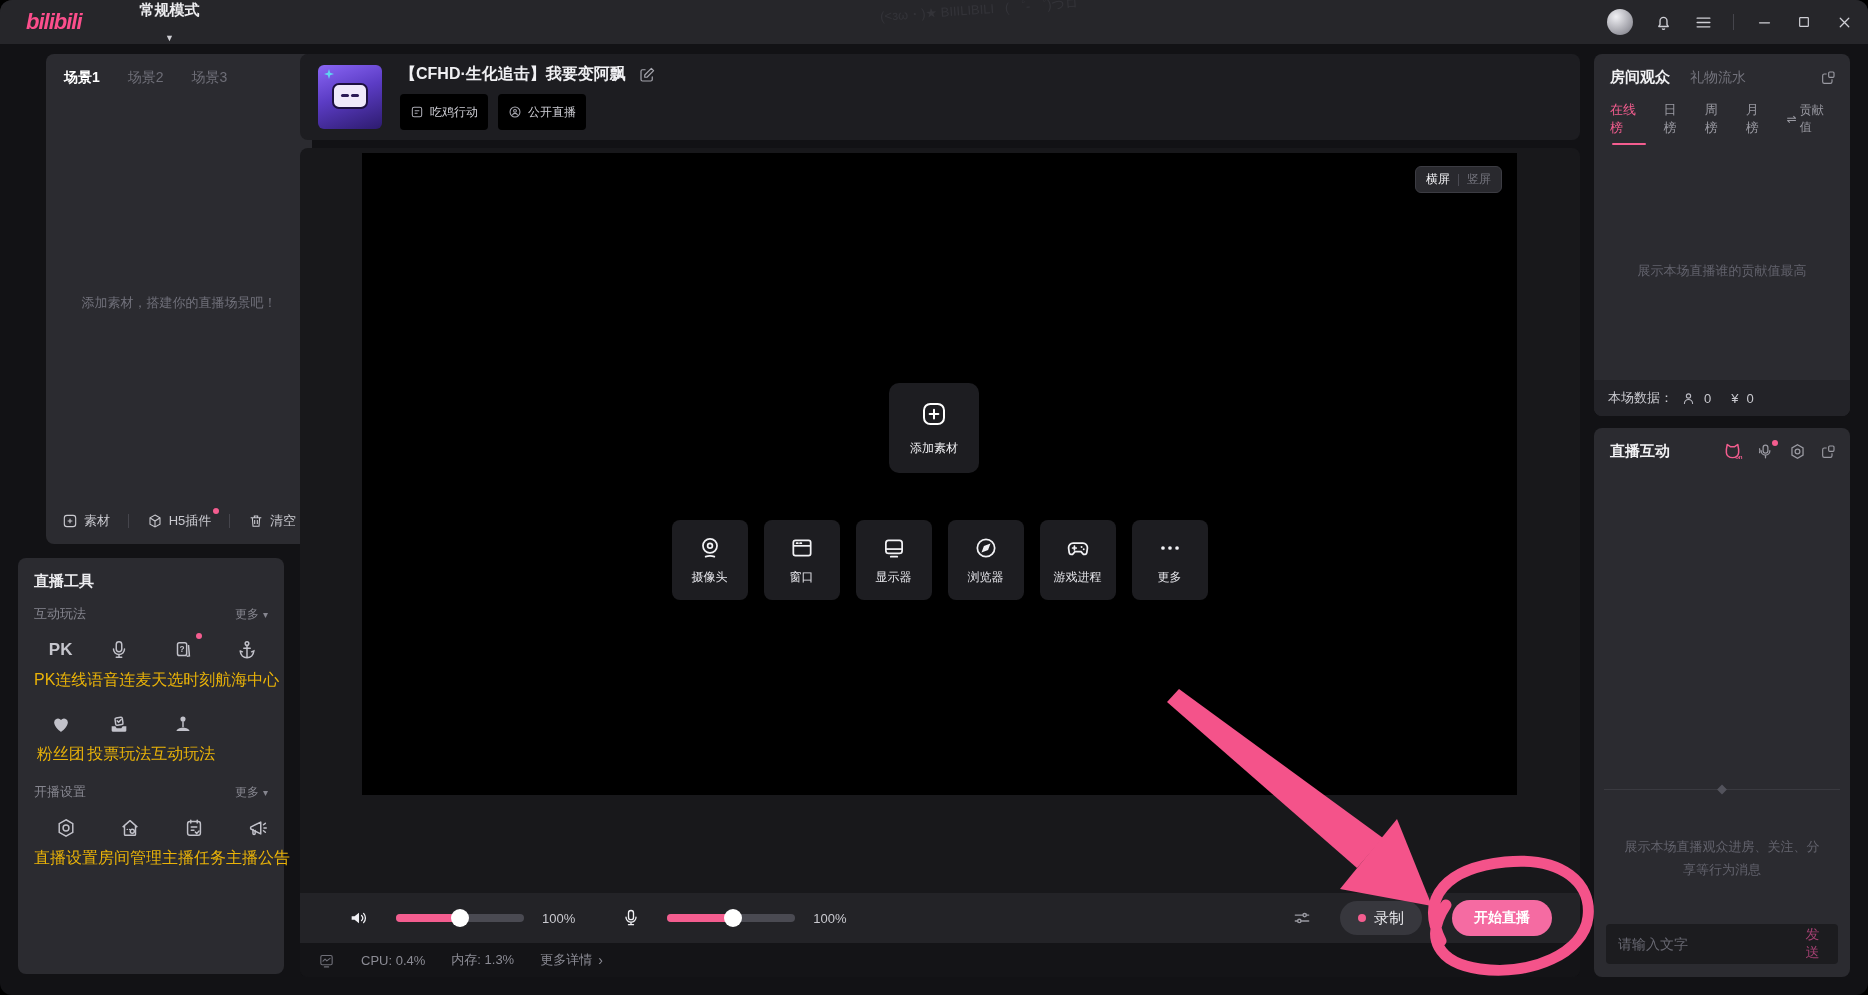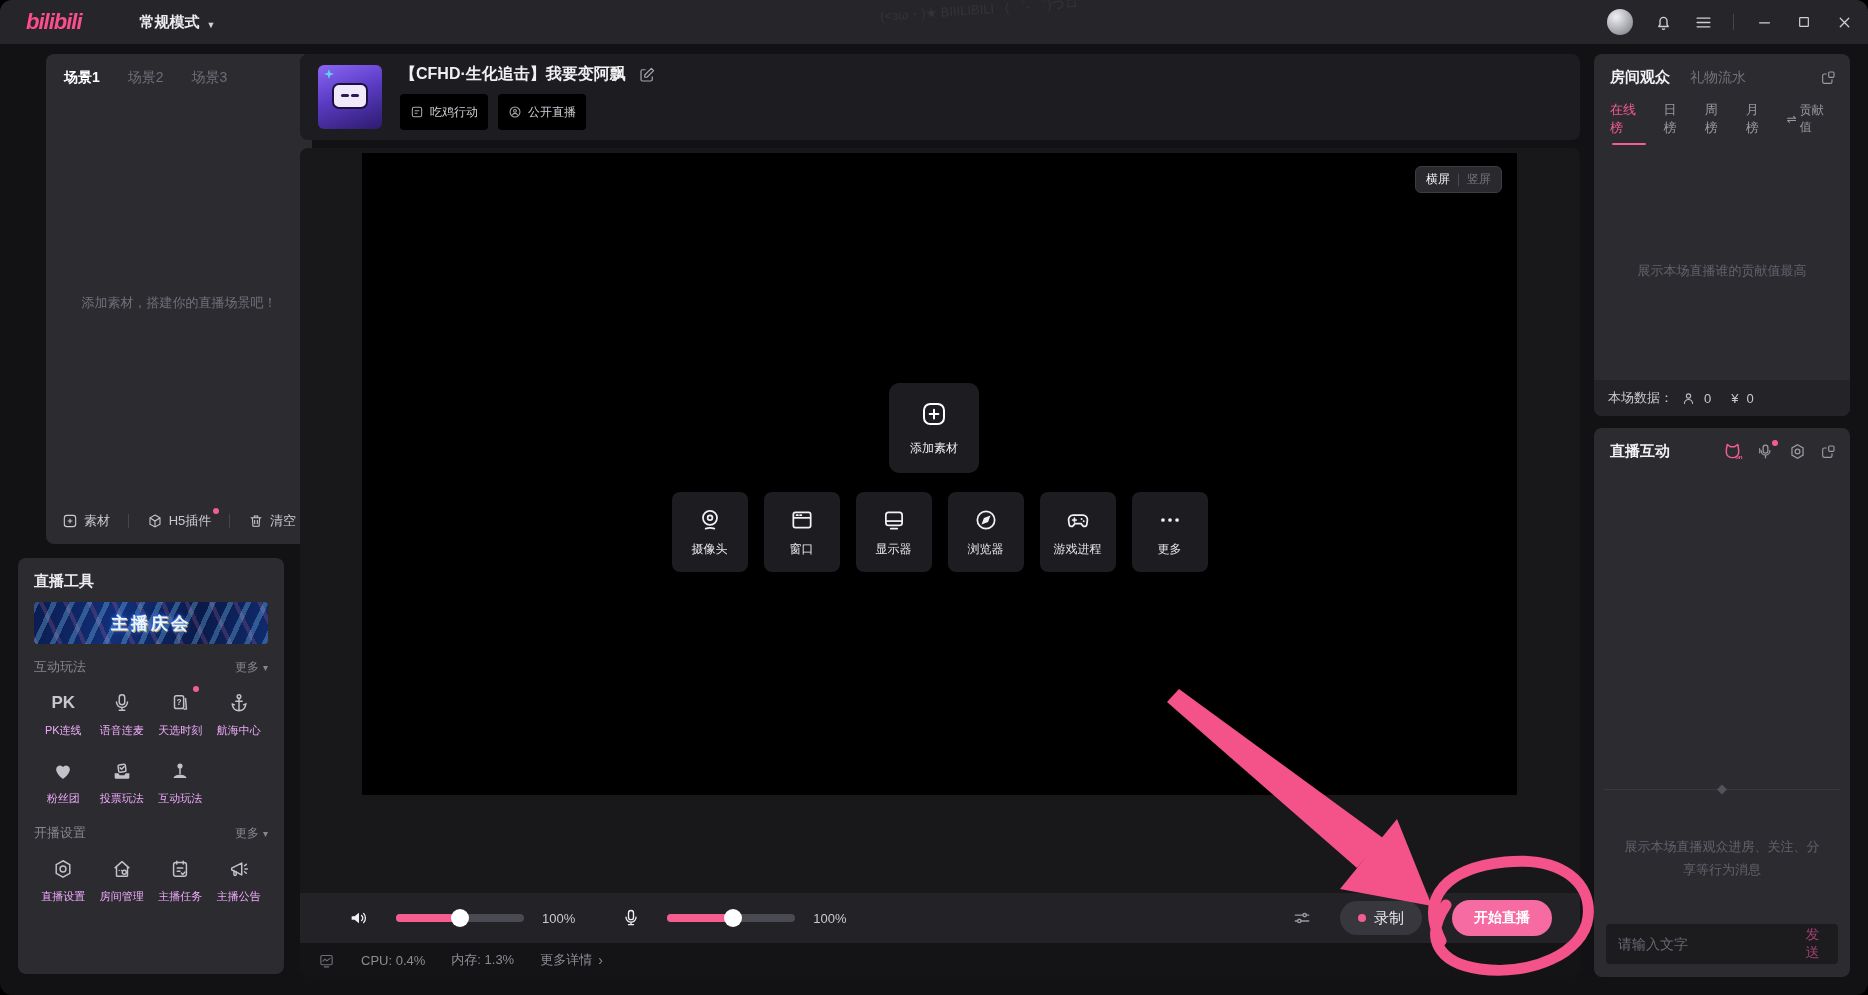--- a/index.html
+++ b/index.html
@@ -4,21 +4,21 @@
 <style>
   * { margin:0; padding:0; box-sizing:border-box; }
   html,body { width:1868px; height:995px; background:#000; overflow:hidden;
     font-family:"Liberation Sans","DejaVu Sans",sans-serif; }
   .window { position:absolute; inset:0; background:#121215; border-radius:12px; overflow:hidden; }
 
   
   .titlebar { position:absolute; left:0; top:0; width:100%; height:44px; background:#26262a;
     display:flex; align-items:center; }
   .logo { font-style:italic; font-weight:700; font-size:22px; color:#fc4e8c; margin-left:26px; letter-spacing:-1px; }
-  .mode { margin-left:58px; color:#ececef; font-size:15px; font-weight:700; display:flex; align-items:center; gap:7px; cursor:default; }
+  .mode { margin-left:58px; color:#ececef; font-size:15px; font-weight:700; display:flex; align-items:center; gap:7px; cursor:default;flex-direction:column; }
   .mode .caret::after { content:"▼"; font-size:9px; color:#cfcfd4; }
   .watermark { position:absolute; left:880px; top:1px; color:#55555e; opacity:.28; font-size:13px; transform:rotate(-4deg); line-height:1.4; pointer-events:none; white-space:nowrap; }
   .tb-right { position:absolute; right:14px; top:0; height:44px; display:flex; align-items:center; gap:20px; }
   .avatar { width:26px; height:26px; border-radius:50%; background:radial-gradient(circle at 35% 30%, #f0f0f4, #9a9aa2 70%, #6f6f78); }
   .tb-icon { width:20px; height:20px; color:#cfcfd5; display:flex; align-items:center; justify-content:center; }
   .tb-sep { width:1px; height:16px; background:#45454c; }
 
   
   .panel { position:absolute; background:#2b2b30; border-radius:8px; }
 
@@ -43,21 +43,21 @@
                repeating-linear-gradient(65deg, rgba(240,120,160,.18) 0 4px, transparent 4px 22px); }
   .banner-text { position:relative; font-size:17px; font-weight:800; letter-spacing:3px; color:#eaf5ff;
     text-shadow:0 0 5px #2b7fff, 1px 1px 0 #f0b43c, -1px -1px 0 #2b4fd0; }
   .sect-head { margin-top:14px; display:flex; align-items:center; justify-content:space-between; }
   .sect-title { font-size:13px; color:#86868f; }
   .more-link { font-size:12px; color:#86868f; cursor:pointer; display:flex; align-items:center; gap:4px; }
   .more-link .caret::after { content:"▾"; font-size:10px; }
   .tool-grid { margin-top:14px; display:grid; grid-template-columns:repeat(4,1fr); row-gap:20px; }
   .tool-item { display:flex; flex-direction:column; align-items:center; gap:7px; cursor:pointer; }
   .tool-ico { height:26px; display:flex; align-items:center; justify-content:center; color:#c2c2ca; position:relative; }
-  .tool-label { font-size:11px; color:#f0abfc; white-space:nowrap; }
+  .tool-label { font-size:16px; color:#eab308; white-space:nowrap; }
   .pk-text { font-weight:800; font-size:17px; color:#c6c6cd; letter-spacing:0; }
 
   
   .room-card { position:absolute; left:300px; top:54px; width:1280px; height:86px; background:#1d1d21;
     border-radius:8px; display:flex; align-items:center; padding-left:18px; }
   .cover { width:64px; height:64px; border-radius:6px; position:relative; overflow:hidden;
     background:linear-gradient(160deg,#8a66f5 0%,#5b3cc4 45%,#2d1b6e 100%); flex:none; }
   .cover .bot { position:absolute; left:14px; top:18px; width:36px; height:26px; background:#efe9fa; border-radius:7px; border:2px solid #1d1040; }
   .cover .bot::before { content:""; position:absolute; left:7px; top:9px; width:8px; height:2.5px; background:#2a1a55; border-radius:2px; }
   .cover .bot::after { content:""; position:absolute; right:7px; top:9px; width:8px; height:2.5px; background:#2a1a55; border-radius:2px; }
@@ -77,21 +77,21 @@
   .orient { position:absolute; right:15px; top:13px; height:27px; background:rgba(44,44,50,.92); border:1px solid #3c3c43;
     border-radius:6px; display:flex; align-items:center; padding:0 10px; gap:8px; font-size:12px; }
   .orient .on { color:#f1f1f4; cursor:pointer; }
   .orient .off { color:#73737c; cursor:pointer; }
   .orient-sep { width:1px; height:12px; background:#4a4a52; }
   .add-source { position:absolute; left:527px; top:230px; width:90px; height:90px; background:#1d1d21; border-radius:10px;
     display:flex; flex-direction:column; align-items:center; justify-content:center; gap:11px; cursor:pointer; color:#fff; }
   .add-source .lbl { font-size:12px; color:#f0f0f3; }
   .src-row { position:absolute; left:0; top:339px; width:100%; display:flex; justify-content:center; gap:16px; }
   .src-btn { width:76px; height:80px; background:#1d1d21; border-radius:8px; display:flex; flex-direction:column;
-    align-items:center; justify-content:center; gap:8px; cursor:pointer; color:#f2f2f5; }
+    align-items:center; justify-content:center; gap:8px; cursor:pointer; color:#f2f2f5;margin-top:28px; }
   .src-btn .lbl { font-size:12px; color:#e4e4e9; white-space:nowrap; }
 
   
   .ctrl { position:absolute; left:0; top:745px; width:100%; height:50px; background:#232327;
     display:flex; align-items:center; padding:0 28px 0 48px; }
   .slider { position:relative; width:128px; height:8px; border-radius:4px; background:#4a4a52; cursor:pointer; }
   .slider .fill { position:absolute; left:0; top:0; height:100%; border-radius:4px; background:#f45d8f; }
   .slider .knob { position:absolute; top:50%; transform:translate(-50%,-50%); width:18px; height:18px; border-radius:50%; background:#fff; }
   .pct { font-size:13px; color:#c9c9cf; }
   .rec-pill { height:34px; background:#37373d; border-radius:17px; display:flex; align-items:center; gap:8px;
@@ -220,23 +220,20 @@
         <svg class="ic" width="16" height="16" viewBox="0 0 24 24" fill="none" stroke="#c9c9cf" stroke-width="1.6">
             <path d="M4 7h16M9.5 7V4.5h5V7M6.5 7l1 13h9l1-13M10 10.5v6M14 10.5v6"></path>
           </svg>
         <span>清空</span>
       </div>
     </div>
   </div>
 
   <div class="panel tools" style="left:18px; top:558px; width:266px; height:416px;">
     <div class="tools-title">直播工具</div>
-    <div class="banner">
-      <span class="banner-text">主播庆会</span>
-    </div>
 
     <div class="sect-head">
       <span class="sect-title">互动玩法</span>
       <span class="more-link">
           <span>更多</span>
           <span class="caret"></span>
         </span>
     </div>
     <div class="tool-grid">
       <div class="tool-item">

